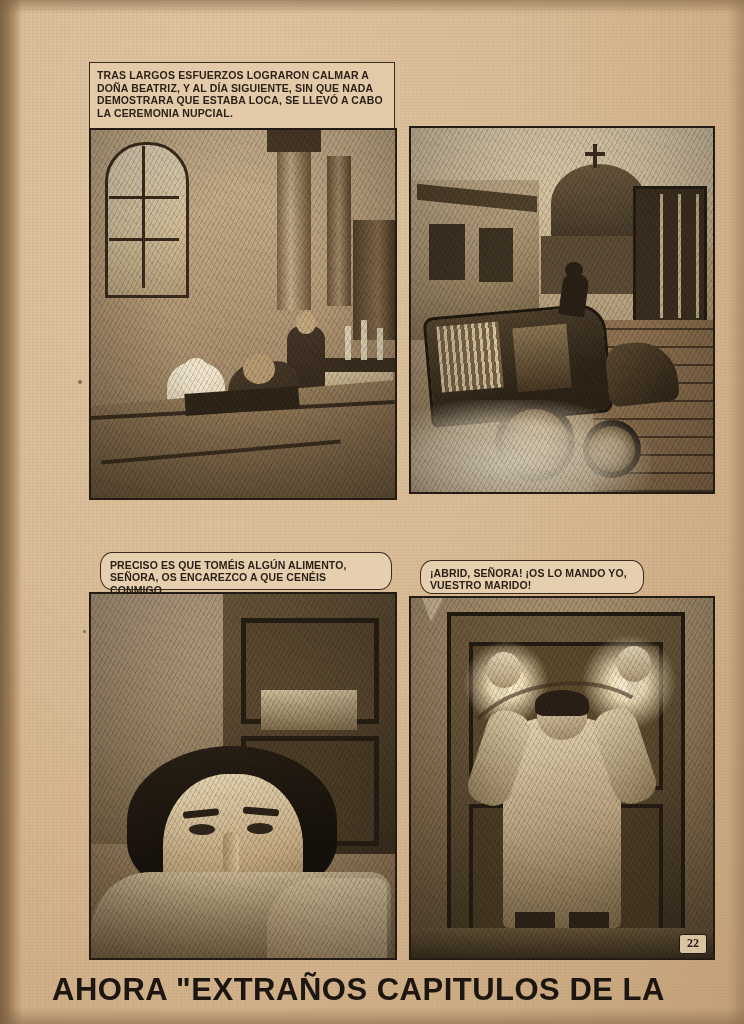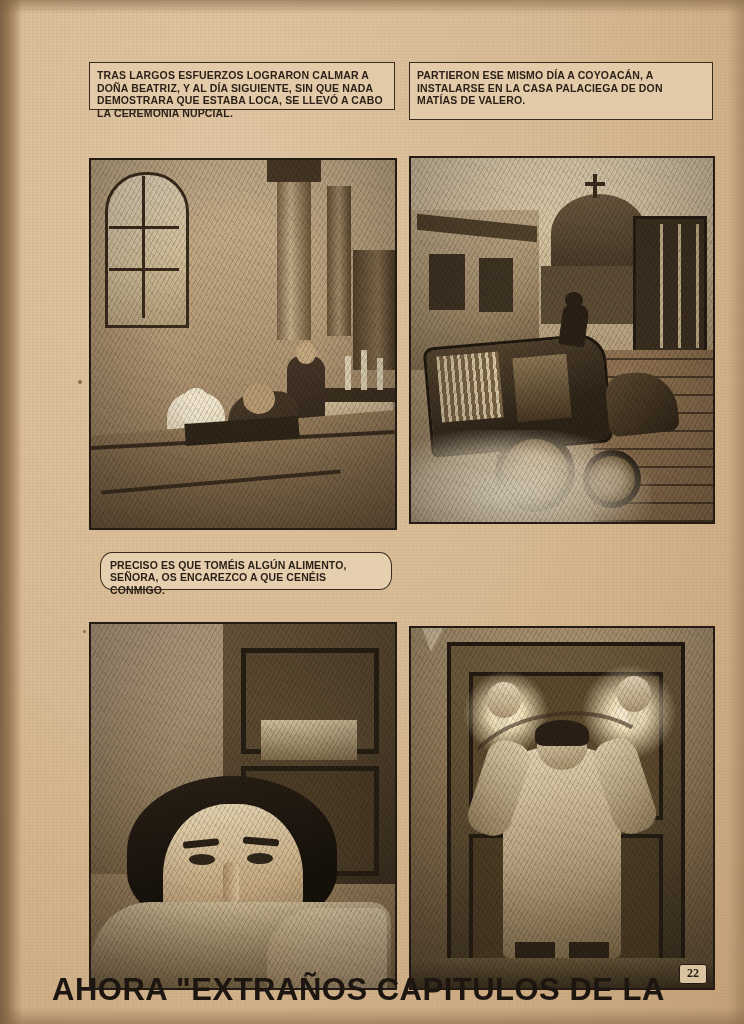--- a/index.html
+++ b/index.html
@@ -77,21 +77,20 @@
     text-transform:uppercase;
     letter-spacing:.1px;
   }
   
   .panel{
     position:absolute;
     border:2px solid #241c14;
     box-sizing:border-box;
     overflow:hidden;
     background:#b9a183;
-    margin-top:30px;
   }
   .art{position:absolute;inset:0;}
   
   .ink{
     position:absolute;inset:0;
     mix-blend-mode:multiply;
     background-image:
       repeating-linear-gradient(118deg, rgba(40,30,20,.17) 0 1px, transparent 1px 4px),
       repeating-linear-gradient(52deg, rgba(40,30,20,.10) 0 1px, transparent 1px 6px);
     pointer-events:none;
@@ -123,21 +122,21 @@
 
   <div id="grain"></div>
   <div id="bind-left"></div>
   <div id="bind-top"></div>
   <div id="bind-right"></div>
   <div id="bind-bottom"></div>
 
   <div class="speck" style="left:78px;top:380px;width:4px;height:4px;"></div>
   <div class="speck" style="left:83px;top:630px;width:3px;height:3px;"></div>
 
-  <div class="caption" style="left:89px;top:62px;width:306px;height:48px;">
+  <div class="caption" style="left:89px;top:62px;width:306px;height:72px;">
     <span>Tras largos esfuerzos lograron calmar a Doña Beatriz, y al día siguiente, sin que nada demostrara que estaba loca, se llevó a cabo la ceremonia nupcial.</span>
   </div>
 
   <div class="panel" style="left:89px;top:128px;width:308px;height:372px;">
     <div class="art" style="background:
         linear-gradient(180deg,#cdb692 0%,#b69b78 45%,#8e7657 100%);">
     </div>
 
     <div style="position:absolute;left:14px;top:12px;width:78px;height:150px;
         background:linear-gradient(160deg,#efe3c8 0%,#d6c39e 55%,#b19b77 100%);
@@ -185,23 +184,20 @@
         clip-path:polygon(0 22%,100% 0,100% 100%,0 100%);"></div>
     <div style="position:absolute;left:0;bottom:86px;width:100%;height:4px;background:#3b2e1f;transform:rotate(-3deg);"></div>
     <div style="position:absolute;left:10px;bottom:44px;width:240px;height:4px;background:#3b2e1f;transform:rotate(-5deg);"></div>
 
     <div style="position:absolute;left:94px;bottom:86px;width:114px;height:22px;background:#2f2518;transform:rotate(-4deg);"></div>
 
     <div class="ink"></div>
     <div class="vig"></div>
   </div>
 
-  <div class="caption" style="left:409px;top:62px;width:304px;height:58px;">
-    <span>Partieron ese mismo día a Coyoacán, a instalarse en la casa palaciega de Don Matías de Valero.</span>
-  </div>
 
   <div class="panel" style="left:409px;top:126px;width:306px;height:368px;">
     <div class="art" style="background:linear-gradient(180deg,#d3bd9b 0%,#bda684 40%,#8f7a5b 100%);"></div>
 
     <div style="position:absolute;left:0;top:0;width:100%;height:120px;
         background:linear-gradient(180deg,#e3d3b4,#c9b693);"></div>
 
     <div style="position:absolute;left:140px;top:36px;width:96px;height:80px;
         border-radius:50% 50% 12% 12%;background:linear-gradient(180deg,#6c5a40,#433626);"></div>
     <div style="position:absolute;left:182px;top:16px;width:4px;height:24px;background:#3a2d1e;"></div>
@@ -304,20 +300,23 @@
     <div style="position:absolute;left:0;bottom:0;width:300px;height:86px;
         background:linear-gradient(180deg,#cbb894,#7b6747);border-radius:60px 20px 0 0;"></div>
     <div style="position:absolute;left:176px;bottom:0;width:120px;height:80px;
         background:linear-gradient(200deg,#e2d2ae,#9a8260);border-radius:50px 10px 0 0;"></div>
 
     <div class="ink"></div>
     <div class="vig"></div>
   </div>
 
 
+  <div class="balloon" style="left:420px;top:560px;width:224px;height:34px;">
+    <span>¡Abrid, señora! ¡Os lo mando yo, vuestro marido!</span>
+  </div>
 
   <div class="panel" style="left:409px;top:596px;width:306px;height:364px;">
     <div class="art" style="background:linear-gradient(180deg,#b79f7c 0%,#8d7453 50%,#5f4e35 100%);"></div>
 
     <div style="position:absolute;left:10px;top:-2px;width:0;height:0;
         border-left:10px solid transparent;border-right:14px solid transparent;
         border-top:26px solid #e6cfae;"></div>
 
     <div style="position:absolute;left:36px;top:14px;width:230px;height:334px;
         background:linear-gradient(165deg,#7b6644 0%,#3a2f1e 100%);border:4px solid #231b11;"></div>

